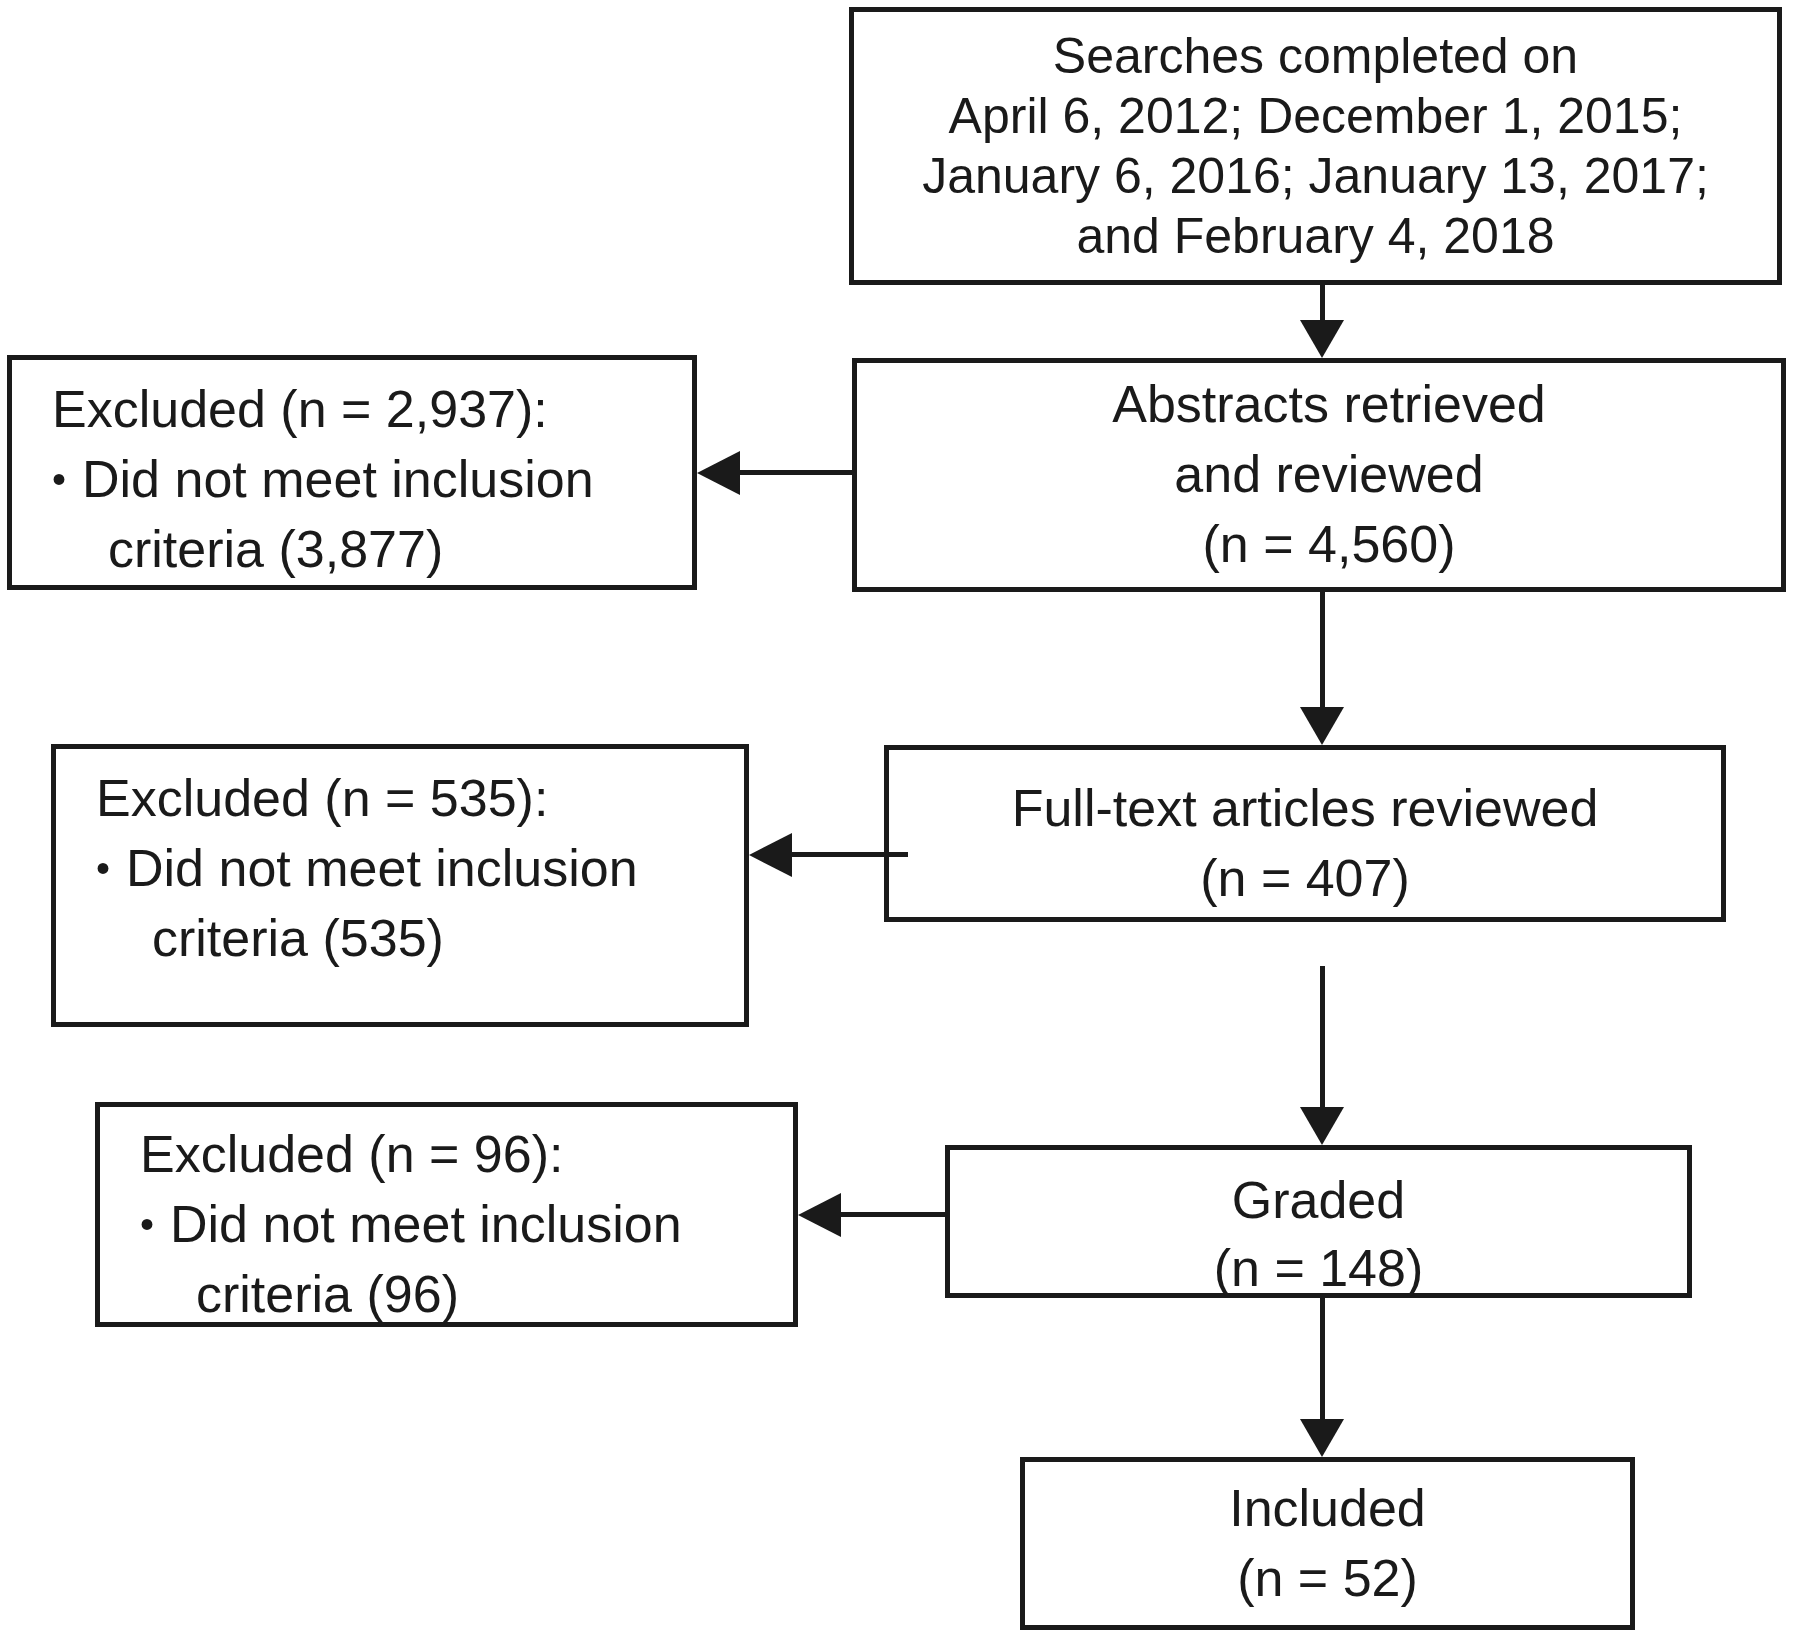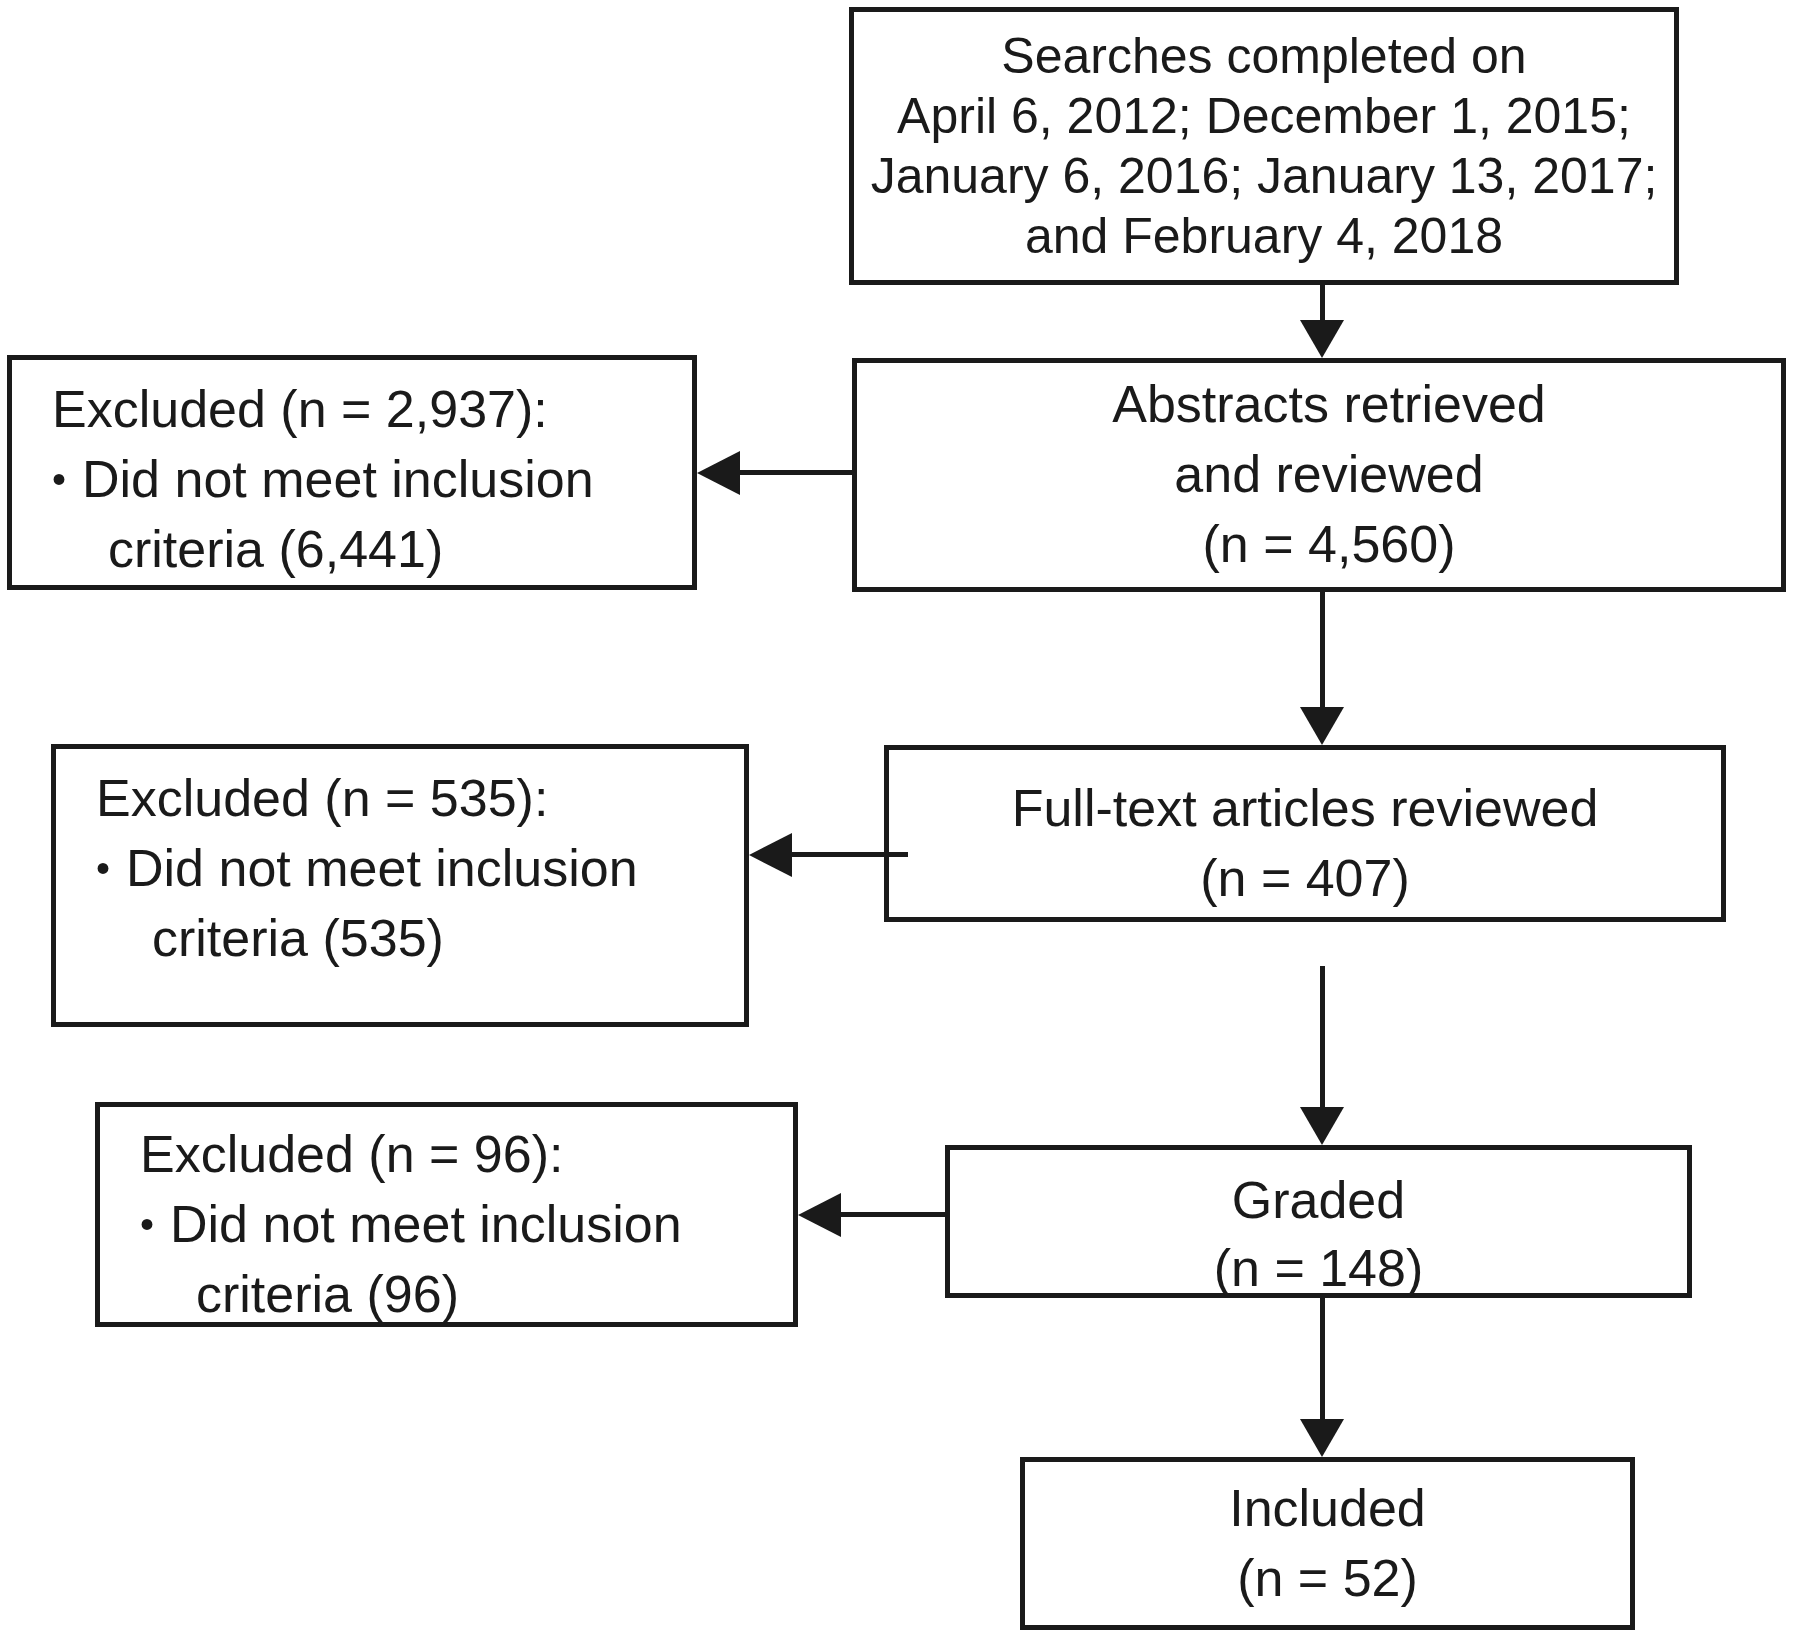--- a/index.html
+++ b/index.html
@@ -20,21 +20,21 @@
     position: absolute;
     background: #ffffff;
     border: 5px solid #1a1a1a;
     box-sizing: border-box;
     font-size: 52px;
     line-height: 70px;
   }
   .center { text-align: center; }
 
   
-  #searches-box  { left: 849px;  top: 7px;    width: 830px; height: 278px; font-size: 50px; line-height: 60px; padding-top: 14px; }
+  #searches-box  { left: 849px;  top: 7px;    width: 933px; height: 278px; font-size: 50px; line-height: 60px; padding-top: 14px; }
   #abstracts-box { left: 852px;  top: 358px;  width: 934px; height: 234px; padding-top: 6px; padding-left: 20px; }
   #fulltext-box  { left: 884px;  top: 745px;  width: 842px; height: 177px; padding-top: 23px; }
   #graded-box    { left: 945px;  top: 1145px; width: 747px; height: 153px; line-height: 68px; padding-top: 16px; }
   #included-box  { left: 1020px; top: 1457px; width: 615px; height: 173px; padding-top: 11px; }
 
   
   #excluded-box-1 { left: 7px;  top: 355px;  width: 690px; height: 235px; padding: 14px 10px 0 40px; }
   #excluded-box-2 { left: 51px; top: 744px;  width: 698px; height: 283px; padding: 14px 10px 0 40px; }
   #excluded-box-3 { left: 95px; top: 1102px; width: 703px; height: 225px; padding: 12px 10px 0 40px; }
 
@@ -101,21 +101,21 @@
     <div>Abstracts retrieved</div>
     <div>and reviewed</div>
     <div>(n = 4,560)</div>
   </div>
 
   <div class="box" id="excluded-box-1">
     <div>Excluded (n = 2,937):</div>
     <div>
       <span class="bullet">•</span><span>Did not meet inclusion</span>
     </div>
-    <div class="ex-indent">criteria (6,441)</div>
+    <div class="ex-indent">criteria (3,877)</div>
   </div>
 
   <div class="box center" id="fulltext-box">
     <div>Full-text articles reviewed</div>
     <div>(n = 407)</div>
   </div>
 
   <div class="box" id="excluded-box-2">
     <div>Excluded (n = 535):</div>
     <div>

